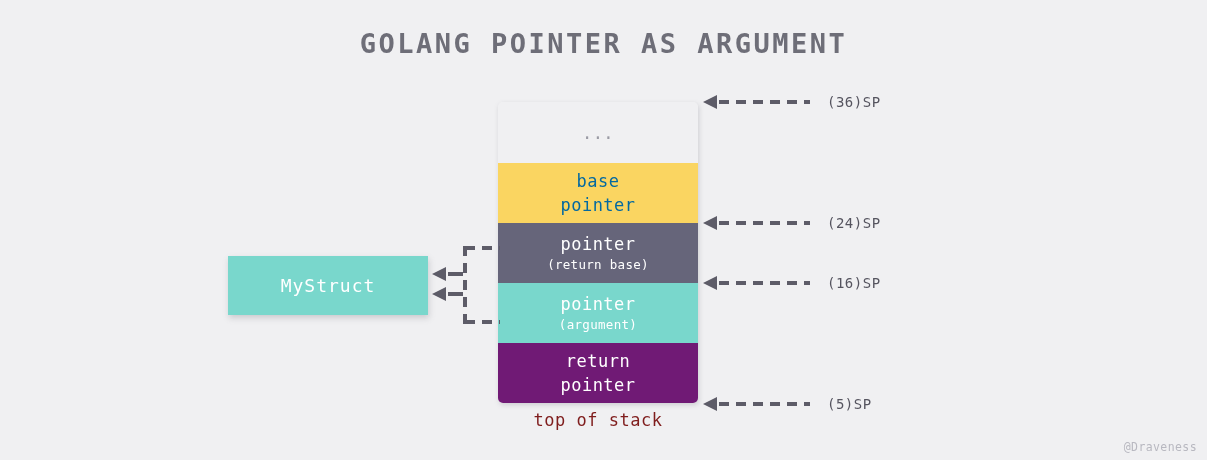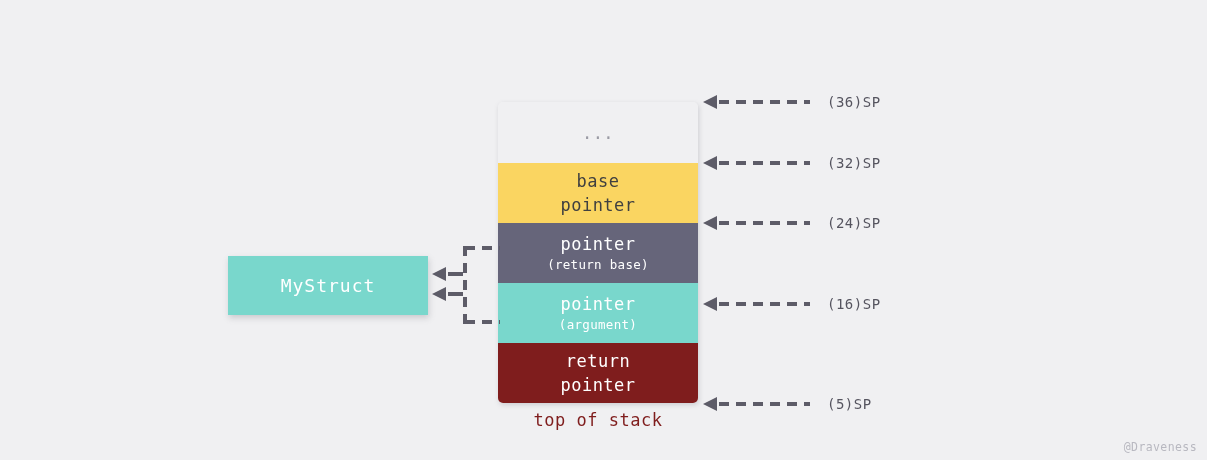--- a/index.html
+++ b/index.html
@@ -74,24 +74,24 @@
 
   .cell-ellipsis {
     top: 0;
     height: 61px;
     background: #F0F0F2;
     color: #9A9AA4;
     font-size: 15px;
     letter-spacing: 2px;
     justify-content: center;
   }
-  .cell-base   { top: 61px;  height: 60px; background: #FAD561; color: #404040; }
+  .cell-base   { top: 61px;  height: 60px; background: #FAD561; color: #0369a1; }
   .cell-retptr { top: 121px; height: 60px; background: #66657A; color: #FFFFFF; }
   .cell-argptr { top: 181px; height: 60px; background: #79D7CC; color: #FFFFFF; }
-  .cell-retadr { top: 241px; height: 60px; background: #7f1d1d; color: #FFFFFF; }
+  .cell-retadr { top: 241px; height: 60px; background: #701a75; color: #FFFFFF; }
 
   
   .top-of-stack {
     position: absolute;
     left: 498px;
     top: 410px;
     width: 200px;
     text-align: center;
     font-size: 17px;
     color: #7f1d1d;
@@ -221,20 +221,21 @@
     letter-spacing: 0.4px;
     font-family: "DejaVu Sans Mono", "Liberation Mono", monospace;
     padding-left: 12px;
   }
 </style>
 </head>
 <body>
 
 <div id="canvas">
 
+  <div class="title">GOLANG POINTER AS ARGUMENT</div>
 
   <div class="stack">
 
     <div class="cell cell-ellipsis">
       <div class="l1">...</div>
     </div>
 
     <div class="cell cell-base">
       <div class="l1">base</div>
       <div class="l2">pointer</div>
@@ -273,37 +274,30 @@
   </div>
 
   <div class="sp-row" style="top: 92px;">
     <div class="sp-arrow">
       <div class="head"></div>
       <div class="shaft"></div>
     </div>
     <div class="sp-label">(36)SP</div>
   </div>
 
-  <div class="sp-row" style="top: 153px;">
-    <div class="sp-arrow">
-      <div class="head"></div>
-      <div class="shaft"></div>
-    </div>
-    <div class="sp-label">(32)SP</div>
-  </div>
 
   <div class="sp-row" style="top: 213px;">
     <div class="sp-arrow">
       <div class="head"></div>
       <div class="shaft"></div>
     </div>
     <div class="sp-label">(24)SP</div>
   </div>
 
-  <div class="sp-row" style="top: 273px; margin-top: 21px;">
+  <div class="sp-row" style="top: 273px;">
     <div class="sp-arrow">
       <div class="head"></div>
       <div class="shaft"></div>
     </div>
     <div class="sp-label">(16)SP</div>
   </div>
 
 
   <div class="sp-row" style="top: 394px;">
     <div class="sp-arrow">

